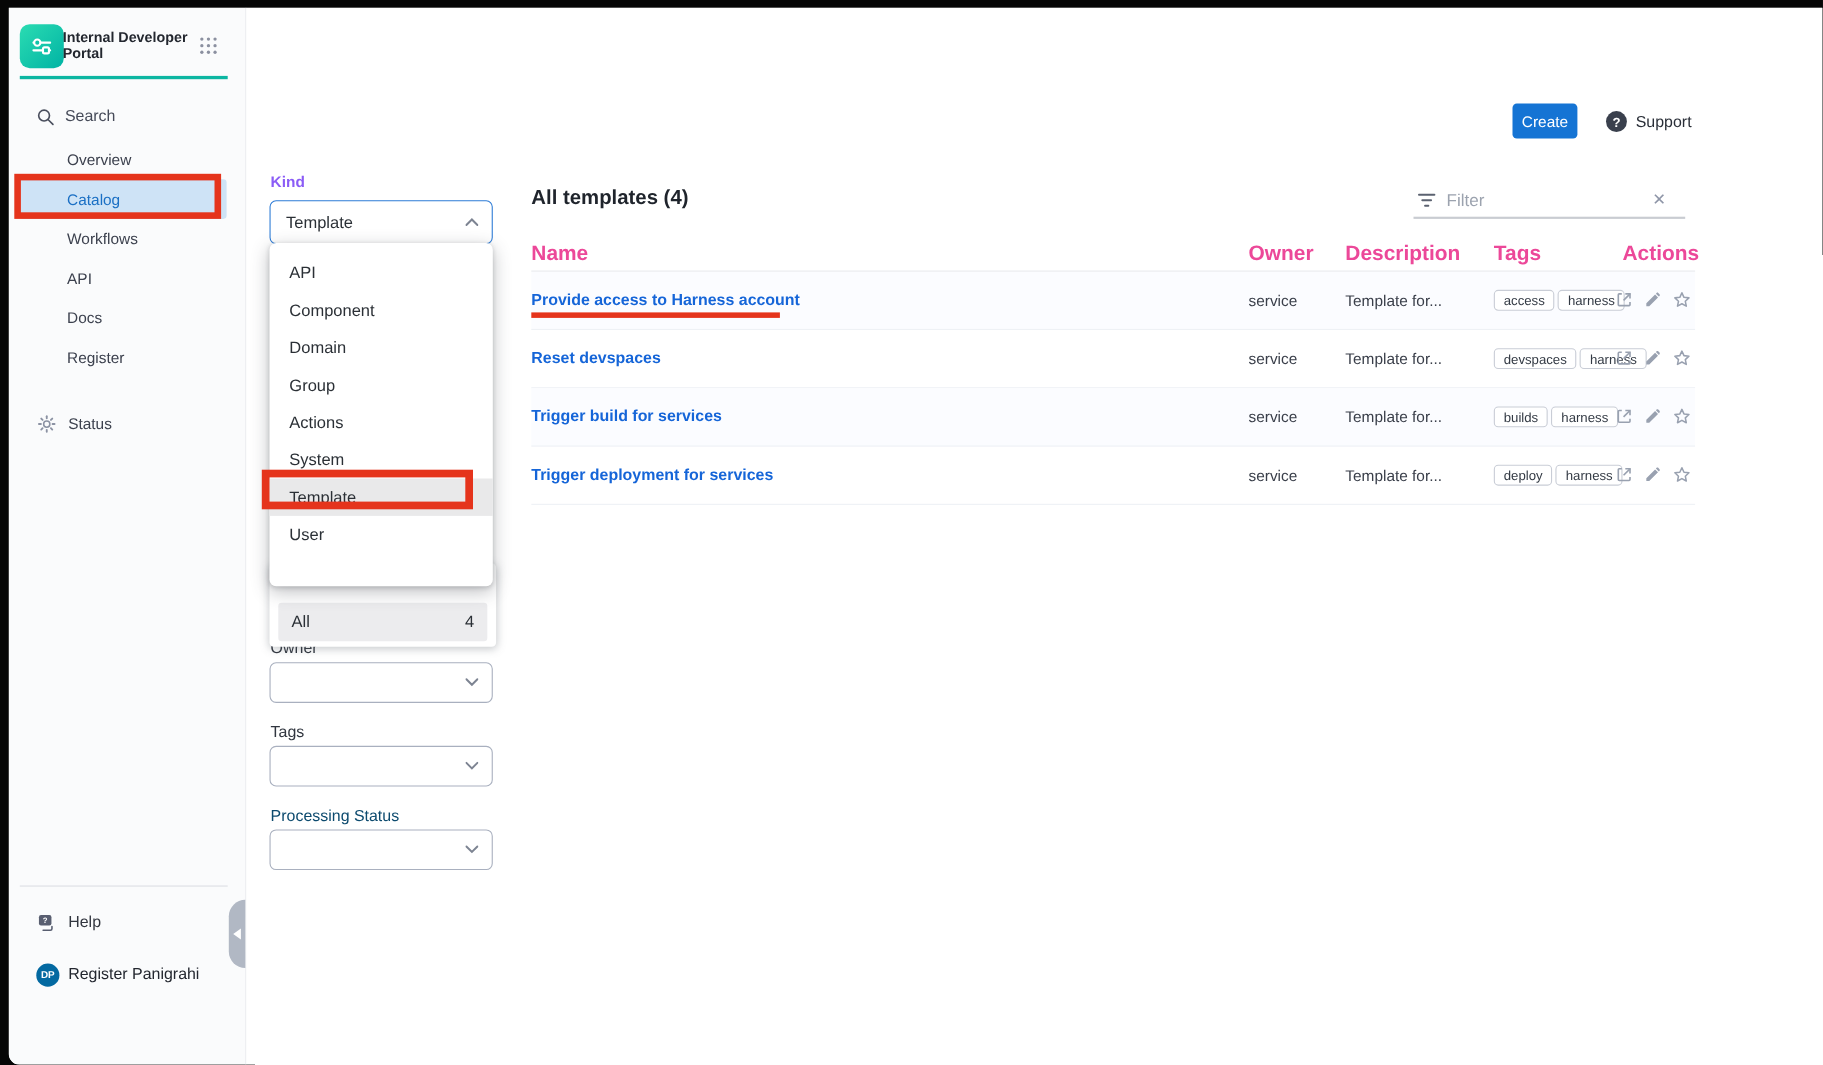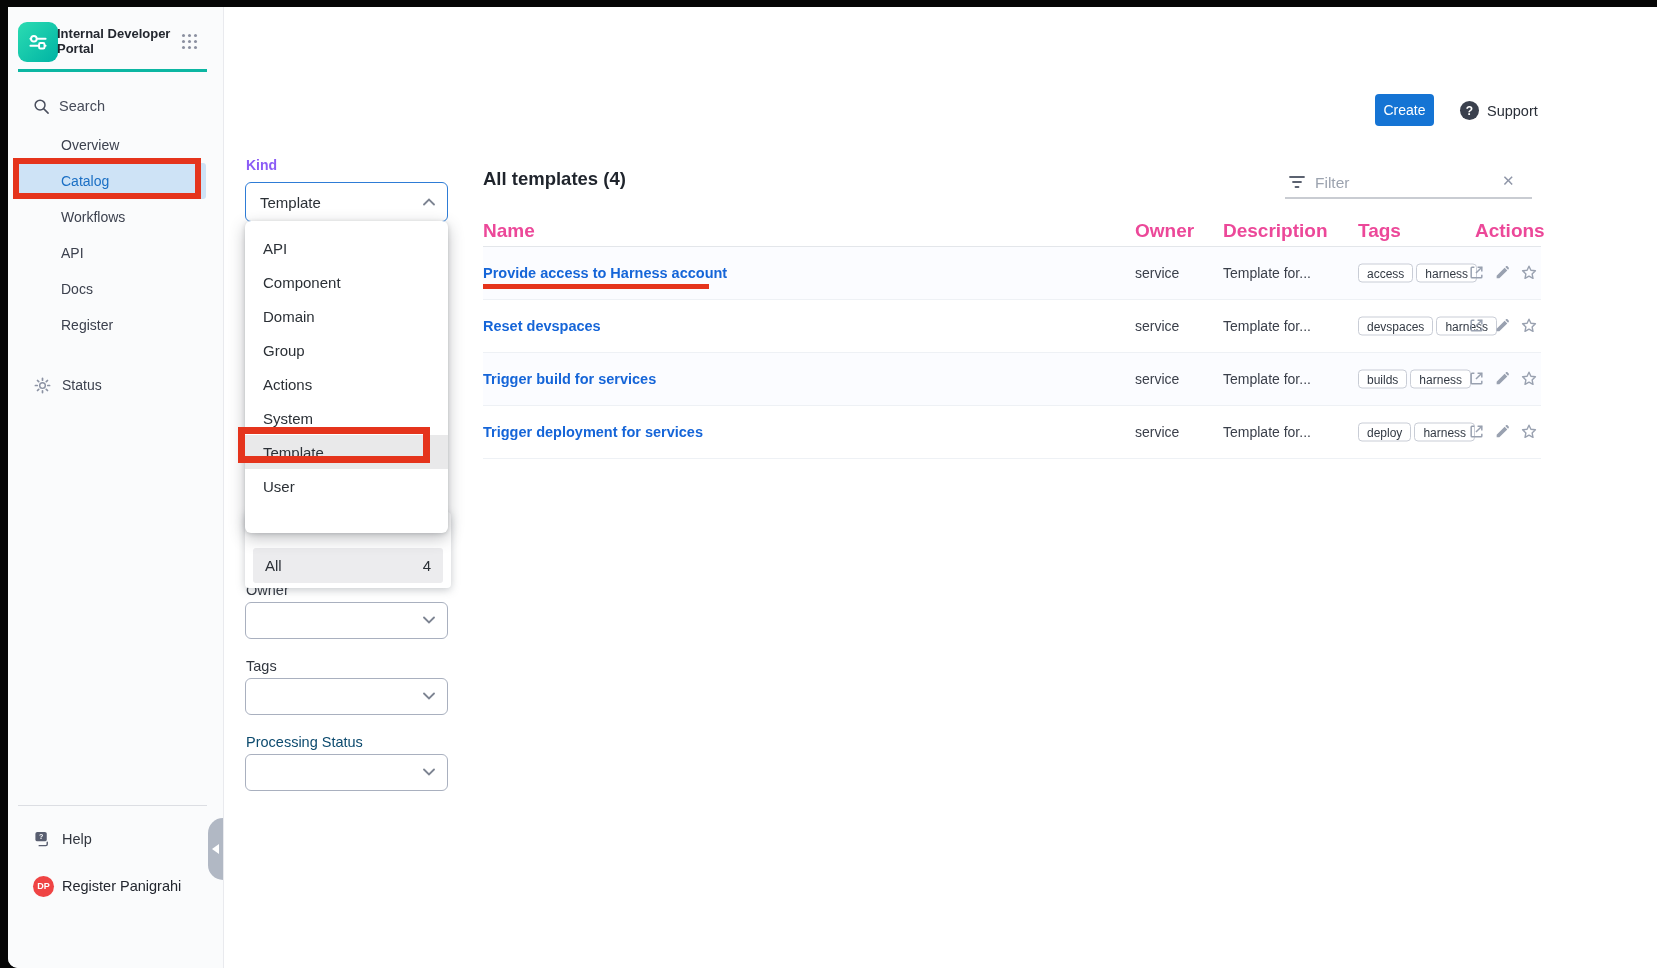--- a/index.html
+++ b/index.html
@@ -35,21 +35,21 @@
   .side-divider { position:absolute; left:10px; top:798px; width:189px; height:1px; background:#dcdee3; }
   .help-row { position:absolute; left:0; top:817px; width:100%; height:30px; display:flex; align-items:center; cursor:pointer; }
   .help-row svg { margin-left:25px; }
   .help-row span { margin-left:10px; font-size:14.5px; color:#32363f; }
 
   .collapse-handle { position:absolute; right:0; top:811px; width:15px; height:62px; background:#b1b8c4;
                      border-radius:31px 0 0 31px; cursor:pointer; display:flex; align-items:center; justify-content:center; }
   .collapse-handle i { display:block; width:0; height:0; border-top:5px solid transparent; border-bottom:5px solid transparent; border-right:7px solid #fff; margin-right:1px; }
 
   .user-row { position:absolute; left:0; top:866px; width:100%; height:26px; display:flex; align-items:center; cursor:pointer; }
-  .avatar { margin-left:25px; width:21px; height:21px; border-radius:50%; background:#ef4444; color:#fff;
+  .avatar { margin-left:25px; width:21px; height:21px; border-radius:50%; background:#0369a1; color:#fff;
             font-size:9px; font-weight:bold; display:flex; align-items:center; justify-content:center; }
   .user-row span.name { margin-left:8px; font-size:14.5px; color:#23272f; }
 
   
   .main { position:relative; flex:1; background:#fff; }
   .main-header { position:absolute; left:0; top:0; right:0; height:63px; background:#fff; border-bottom:1px solid #e6e8ec; }
   .page-title { position:absolute; left:21px; top:21px; font-size:17.5px; font-weight:bold; color:#1c2128; }
 
   .create-btn { position:absolute; left:1151px; top:87px; width:59px; height:32px; background:#1574d4; color:#fff;
                 font-size:14px; border:none; border-radius:4px; cursor:pointer; display:flex; align-items:center; justify-content:center; }

